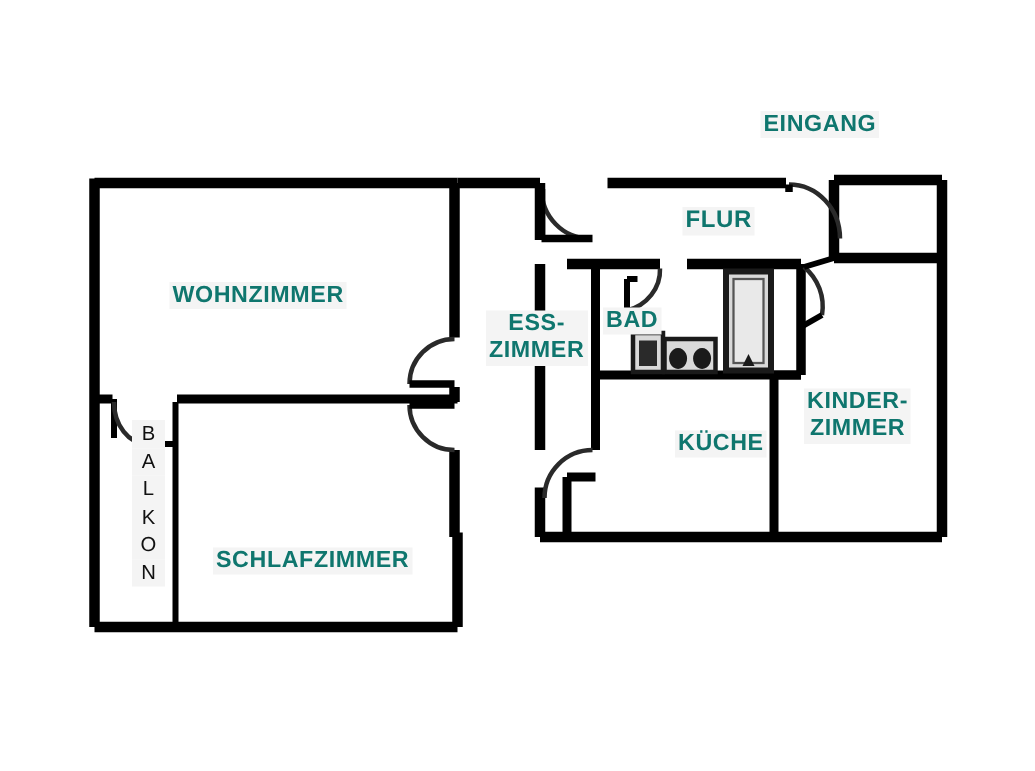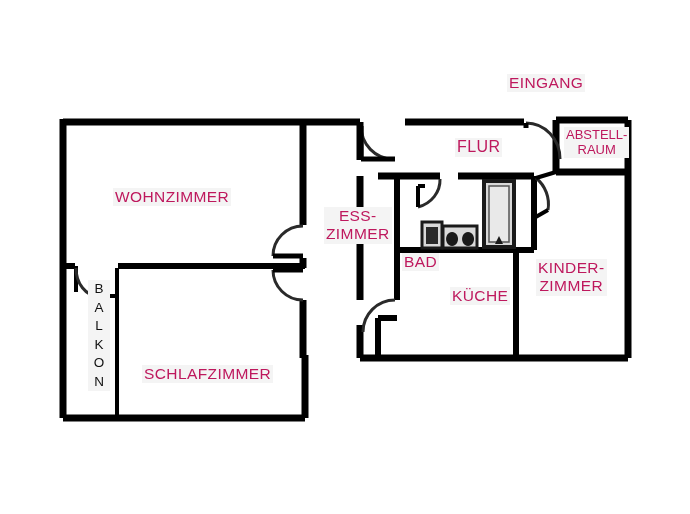--- a/index.html
+++ b/index.html
@@ -22,35 +22,35 @@
   svg.floorplan {
     position: absolute;
     left: 0;
     top: 0;
     width: 690px;
     height: 514px;
     display: block;
   }
   .room-label {
     position: absolute;
-    color: #be185d;
+    color: #0f766e;
     font-family: "Liberation Sans", sans-serif;
-    font-weight: 400;
+    font-weight: 700;
     letter-spacing: 0.4px;
     line-height: 1.18;
     text-align: center;
     background: #f4f4f4;
     white-space: pre-line;
     padding: 0 2px;
   }
   .lbl-wohnzimmer { left: 113px; top: 188px; font-size: 15.5px; text-align: center; }
   .lbl-esszimmer  { left: 324px; top: 207px; font-size: 15.5px; }
   .lbl-schlafzimmer { left: 142px; top: 365px; font-size: 15.5px; }
   .lbl-kueche     { left: 450px; top: 287px; font-size: 15.5px; }
-  .lbl-bad        { left: 402px; top: 205px; font-size: 15.5px; margin-top: 48px; }
+  .lbl-bad        { left: 402px; top: 205px; font-size: 15.5px; }
   .lbl-flur       { left: 455px; top: 138px; font-size: 16px; }
   .lbl-kinderzimmer { left: 536px; top: 259px; font-size: 15.5px; }
   .lbl-abstellraum { left: 564px; top: 127px; font-size: 13px; letter-spacing: 0px; }
   .lbl-eingang    { left: 507px; top: 74px; font-size: 15.5px; }
   .lbl-balkon {
     position: absolute;
     left: 88px;
     top: 280px;
     width: 22px;
     color: #111111;
@@ -197,22 +197,20 @@
 
   <div class="room-label lbl-kueche">KÜCHE</div>
 
   <div class="room-label lbl-bad">BAD</div>
 
   <div class="room-label lbl-flur">FLUR</div>
 
   <div class="room-label lbl-kinderzimmer">KINDER-
 ZIMMER</div>
 
-  <div class="room-label lbl-abstellraum">ABSTELL-
-RAUM</div>
 
   <div class="room-label lbl-eingang">EINGANG</div>
 
   <div class="lbl-balkon" id="balkon-label">
       <span>B</span>
       <span>A</span>
       <span>L</span>
       <span>K</span>
       <span>O</span>
       <span>N</span>

